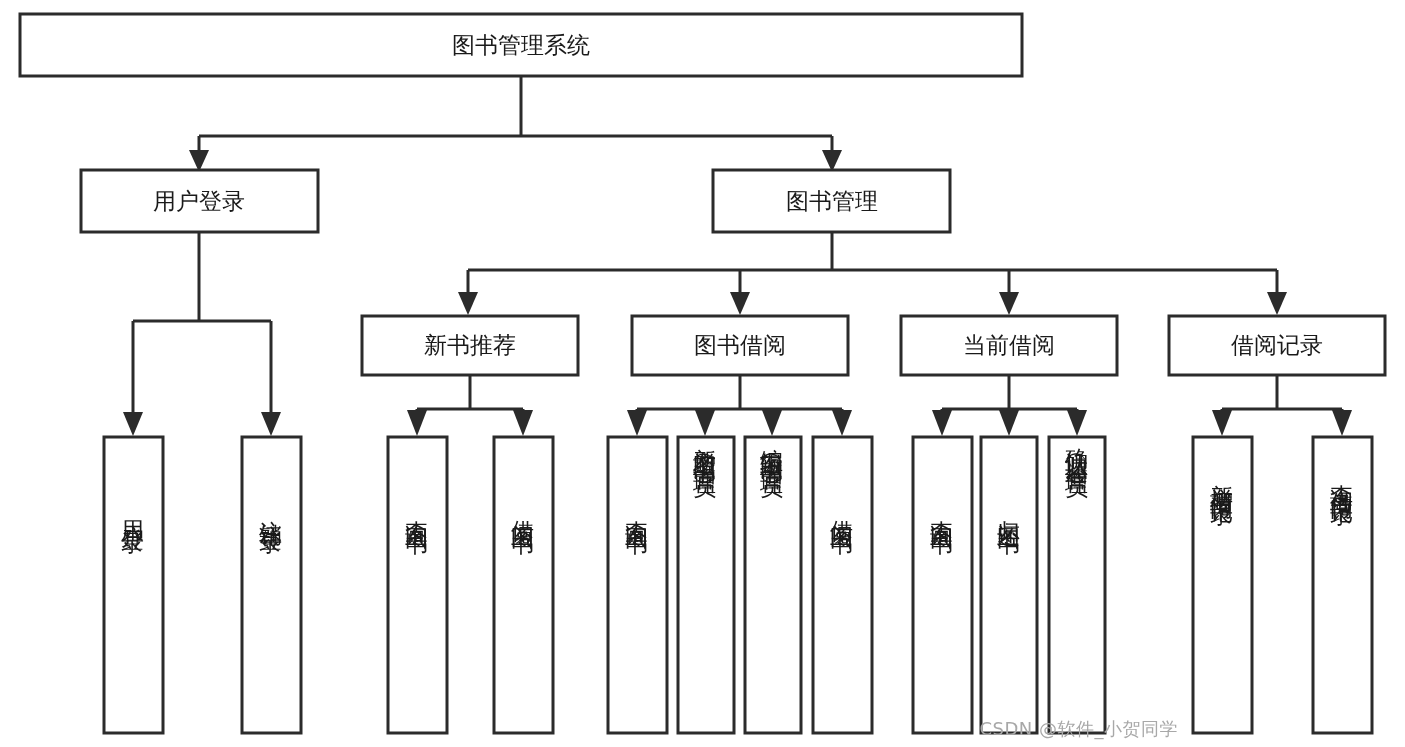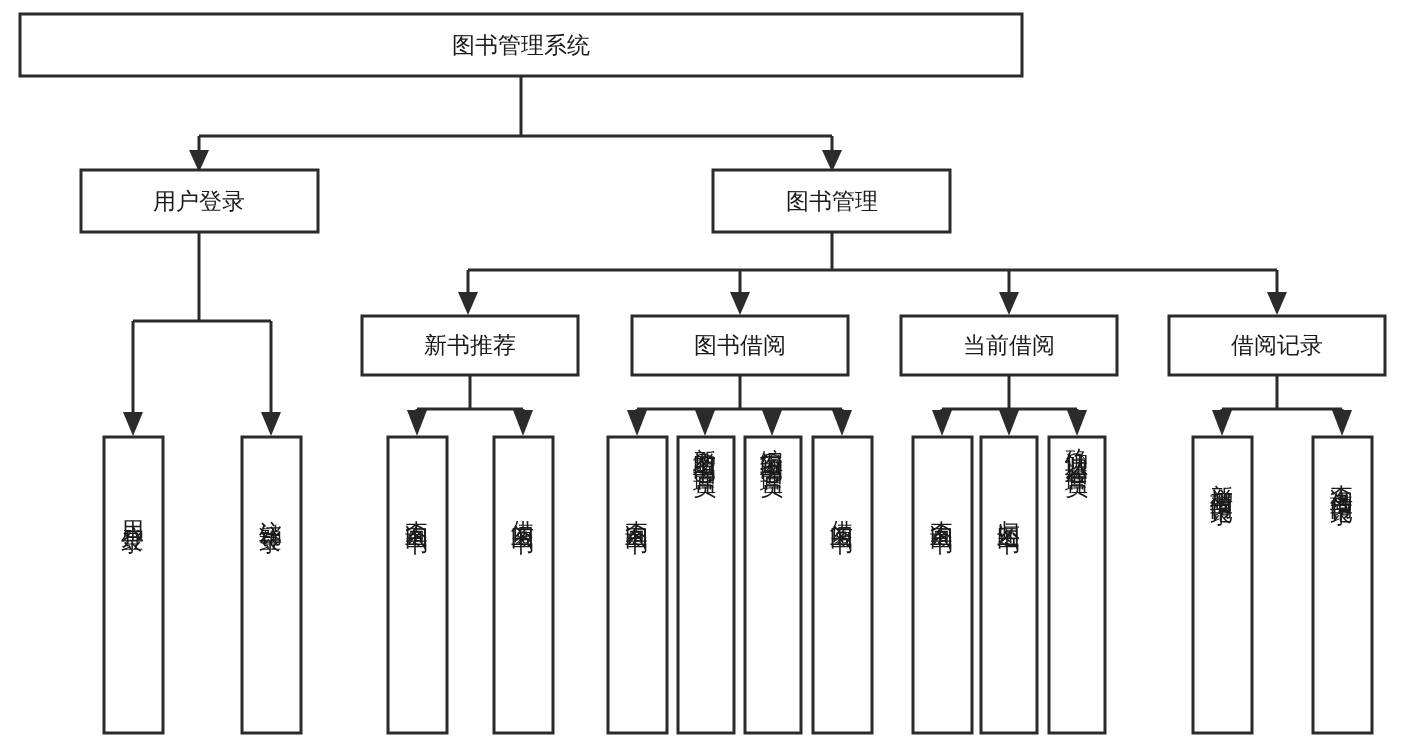--- a/index.html
+++ b/index.html
@@ -219,13 +219,14 @@
       <rect class="node-box" x="1193" y="437" width="59" height="296"></rect>
       <text class="node-label-vertical" x="1222" y="478">新增借阅记录</text>
     </g>
     <g>
       <rect class="node-box" x="1313" y="437" width="59" height="296"></rect>
       <text class="node-label-vertical" x="1342" y="478">查询借阅记录</text>
     </g>
 
   </svg>
 
+  <div class="watermark">CSDN @软件_小贺同学</div>
 </div>
 
 </body></html>

